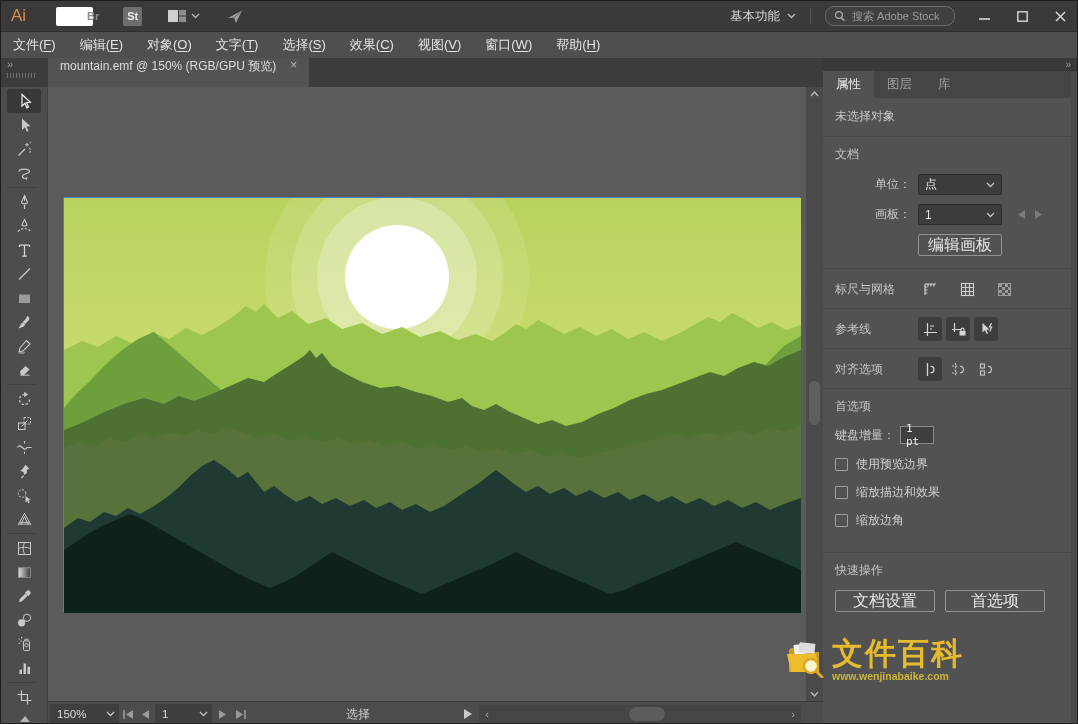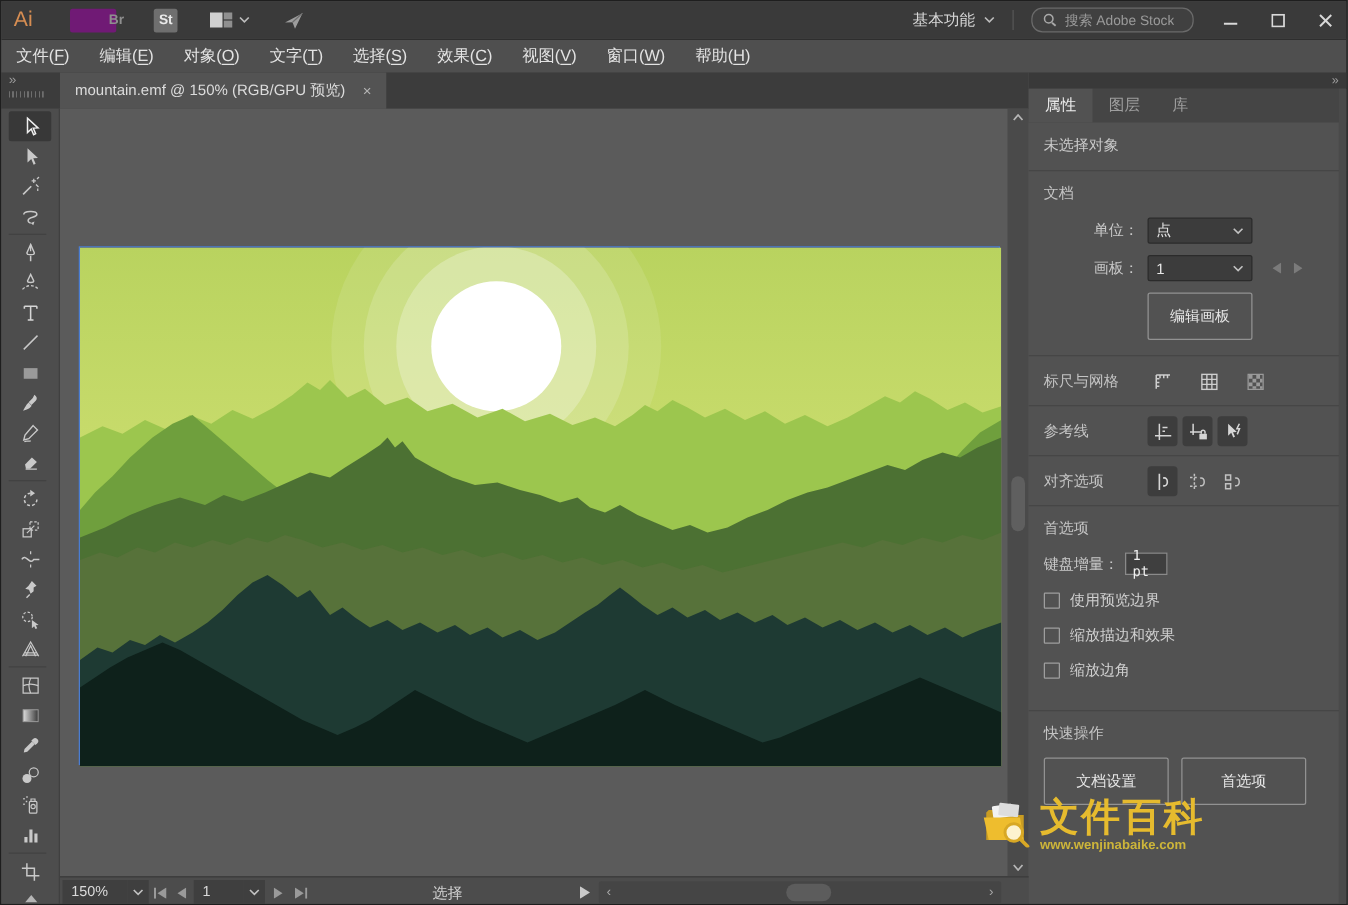--- a/index.html
+++ b/index.html
@@ -5,21 +5,21 @@
   html,body{margin:0;padding:0;background:#222;}
   *{box-sizing:border-box;font-family:"Liberation Sans",sans-serif;}
   #app{position:relative;width:1078px;height:724px;background:#4d4d4d;overflow:hidden;
        border:1px solid #1e1e1e;color:#e2e2e2;font-size:12px;}
   
   .titlebar{position:absolute;left:0;top:0;width:1078px;height:30px;background:#3a3a3a;
             display:flex;align-items:center;}
   .ai-logo{color:#d68d52;font-weight:normal;font-size:17px;margin:0 0 0 10px;letter-spacing:0;}
   .tb-box{display:inline-flex;align-items:center;justify-content:center;width:19px;height:19px;
           border-radius:2px;font-size:11px;font-weight:bold;margin-left:30px;}
-  .tb-br{background:#701a75;color:#8f8f8f;padding-left:37px;}
+  .tb-br{background:#ffffff;color:#8f8f8f;padding-left:37px;}
   .tb-st{background:#6f6f6f;color:#eaeaea;}
   .tb-icon{margin-left:26px;display:inline-flex;align-items:center;gap:5px;}
   .titlebar .spacer{flex:1;}
   .workspace{display:flex;align-items:center;gap:7px;color:#d8d8d8;font-size:12.5px;margin-right:14px;}
   .vsep{width:1px;height:16px;background:#565656;margin-right:14px;}
   .searchbox{display:flex;align-items:center;gap:6px;width:130px;height:20px;border:1px solid #6a6a6a;
              border-radius:9px;background:#404040;padding:0 8px;margin-right:10px;}
   .searchbox .ph{color:#9a9a9a;font-size:11px;white-space:nowrap;overflow:hidden;}
   .winbtns{display:flex;height:30px;}
   .winbtn{width:38px;height:30px;display:flex;align-items:center;justify-content:center;}
@@ -28,21 +28,21 @@
            border-top:1px solid #2e2e2e;display:flex;align-items:center;padding-left:12px;gap:24px;}
   .menu-item{color:#e3e3e3;font-size:13px;white-space:nowrap;cursor:default;}
   .menu-item u{text-underline-offset:2px;}
   
   .tabbar{position:absolute;left:0;top:57px;width:822px;height:29px;background:#3c3c3c;display:flex;}
   .tools-header{width:47px;height:29px;display:flex;flex-direction:column;align-items:flex-start;
                 padding:1px 0 0 6px;}
   .tools-header .chev2{color:#9b9b9b;font-size:11px;line-height:11px;}
   .grip{width:28px;height:5px;margin-top:3px;
         background:repeating-linear-gradient(90deg,#6e6e6e 0 1px,transparent 1px 3px);}
-  .doc-tab{height:29px;background:#535353;display:flex;align-items:center;padding:0 12px;gap:14px;
+  .doc-tab{height:29px;background:#535353;display:flex;padding:0 12px;gap:14px;
            max-width:300px;}
   .doc-tab .t{color:#dcdcdc;font-size:12px;white-space:nowrap;}
   .doc-tab .x{color:#b5b5b5;font-size:12px;cursor:default;}
   
   .toolbar{position:absolute;left:0;top:86px;width:47px;height:638px;background:#4d4d4d;
            border-right:1px solid #404040;display:flex;flex-direction:column;align-items:center;padding-top:2px;}
   .tool{width:34px;height:24px;display:flex;align-items:center;justify-content:center;border-radius:2px;}
   .tool.active{background:#383838;}
   .tool-sep{width:30px;height:1px;background:#424242;margin:2px 0;}
   .toolbar-more{position:absolute;bottom:3px;left:0;width:47px;display:flex;justify-content:center;}
@@ -78,22 +78,22 @@
   .p-row{border-bottom:1px solid #464646;}
   .no-sel{padding:10px 12px 11px;color:#c9c9c9;}
   .p-section{padding:9px 12px 12px;border-bottom:1px solid #464646;}
   .p-title{color:#c3c3c3;margin-bottom:11px;}
   .field-row{display:flex;align-items:center;margin-bottom:9px;position:relative;}
   .f-label{width:76px;text-align:right;margin-right:7px;color:#c9c9c9;}
   .select{width:84px;height:21px;background:#3c3c3c;border:1px solid #2b2b2b;border-radius:2px;
           display:flex;align-items:center;padding:0 6px;color:#e6e6e6;}
   .select .sv{flex:1;}
   .ab-arrows{display:flex;gap:10px;margin-left:16px;color:#7b7b7b;font-size:10px;}
-  .btn{height:38px;border:1px solid #929292;border-radius:2px;background:transparent;color:#e6e6e6;
-       display:flex;align-items:center;justify-content:center;font-size:12px;}
+  .btn{height:22px;border:1px solid #929292;border-radius:2px;background:transparent;color:#e6e6e6;
+       display:flex;align-items:center;justify-content:center;font-size:16px;}
   .edit-ab{width:84px;margin-left:83px;margin-top:3px;}
   .icons-row{position:relative;height:40px;border-bottom:1px solid #464646;}
   .icons-row .p-label{position:absolute;left:12px;top:0;height:40px;display:flex;align-items:center;color:#c3c3c3;}
   .icon-group{position:absolute;left:95px;top:0;height:40px;display:flex;align-items:center;gap:13px;}
   .icon-group.btns{gap:4px;}
   .tool-btn{width:24px;height:24px;background:#3d3d3d;border-radius:3px;display:flex;align-items:center;justify-content:center;}
   .plain-ic{width:24px;height:24px;display:flex;align-items:center;justify-content:center;}
   .ki-row{display:flex;align-items:center;margin-bottom:12px;}
   .ki-row .lbl{color:#c9c9c9;margin-right:5px;}
   .input-box{width:34px;height:18px;background:#3f3f3f;border:1px solid #8a8a8a;color:#f0f0f0;

